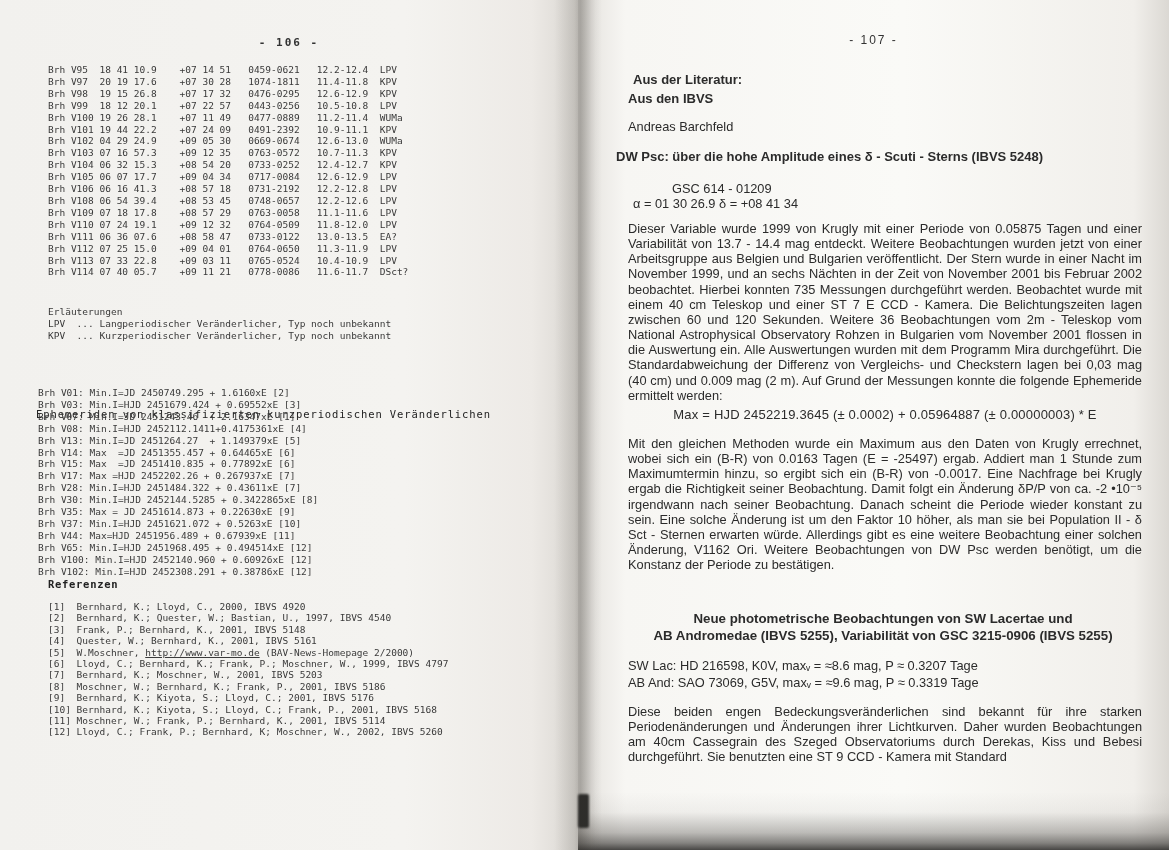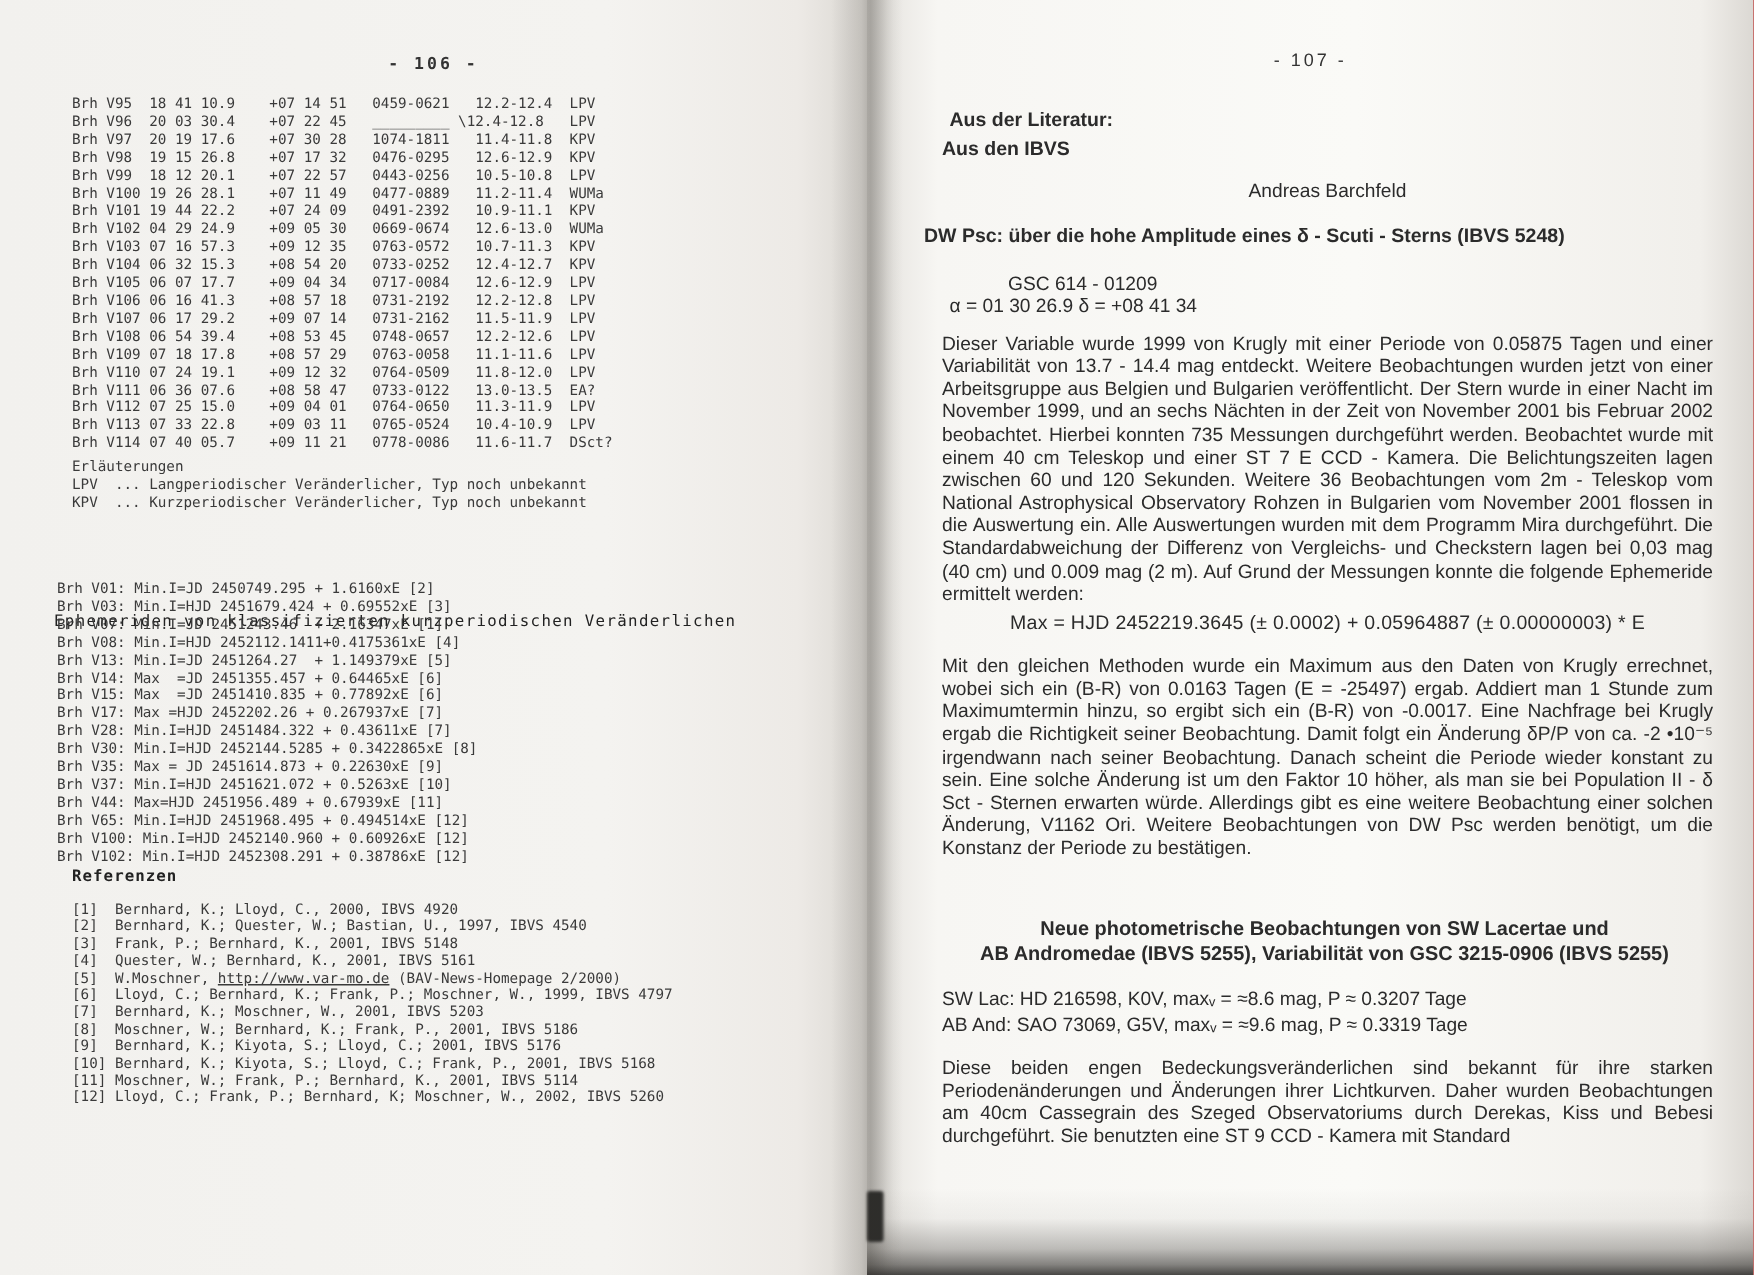--- a/index.html
+++ b/index.html
@@ -42,21 +42,21 @@
   }
   .refs{position:absolute;left:48px;top:601px;font-size:9.5px;line-height:11.4px;}
   .u{text-decoration:underline;}
   
   .r{font-family:"Liberation Sans","DejaVu Sans",sans-serif;color:#2b2b2b;position:absolute;}
   .pg-header-r{
     top:33px;left:0;width:100%;text-align:center;font-size:12px;color:#333;letter-spacing:2px;
   }
   .lit-label{top:72px;left:55px;font-weight:bold;font-size:13px;}
   .ibvs-title{top:91px;left:50px;width:514px;text-align:left;font-weight:bold;font-size:13px;}
-  .author{top:119px;left:50px;width:514px;text-align:center;font-size:12.8px;}
+  .author{top:119px;left:50px;width:514px;font-size:12.8px;}
   .art1-head{top:149px;left:38px;width:534px;font-weight:bold;font-size:13px;}
   .obj-id{top:181px;left:55px;font-size:12.8px;margin-left:39px;}
   .coords{top:196px;left:55px;font-size:12.8px;}
   .para{left:50px;width:514px;text-align:justify;font-size:12.8px;line-height:15.15px;}
   .p1{top:221px;}
   .formula{top:407px;left:50px;width:514px;text-align:center;font-size:13px;letter-spacing:0.2px;}
   .p2{top:436px;}
   .art2-head{top:611px;left:30px;width:550px;text-align:center;font-weight:bold;font-size:13.3px;line-height:16.5px;}
   .stars{top:658px;left:50px;font-size:12.8px;line-height:16.5px;}
   .p3{top:704px;}
@@ -72,32 +72,30 @@
 </head>
 <body>
 
 <div class="scan">
 
   <div class="page page-left">
     <div class="pg-header">- 106 -</div>
 
     <div class="startable mono">
         <div>Brh V95  18 41 10.9    +07 14 51   0459-0621   12.2-12.4  LPV</div>
-        <div>Brh V96  20 03 30.4    +07 22 45   _________ \12.4-12.8   LPV</div>
         <div>Brh V97  20 19 17.6    +07 30 28   1074-1811   11.4-11.8  KPV</div>
         <div>Brh V98  19 15 26.8    +07 17 32   0476-0295   12.6-12.9  KPV</div>
         <div>Brh V99  18 12 20.1    +07 22 57   0443-0256   10.5-10.8  LPV</div>
         <div>Brh V100 19 26 28.1    +07 11 49   0477-0889   11.2-11.4  WUMa</div>
         <div>Brh V101 19 44 22.2    +07 24 09   0491-2392   10.9-11.1  KPV</div>
         <div>Brh V102 04 29 24.9    +09 05 30   0669-0674   12.6-13.0  WUMa</div>
         <div>Brh V103 07 16 57.3    +09 12 35   0763-0572   10.7-11.3  KPV</div>
         <div>Brh V104 06 32 15.3    +08 54 20   0733-0252   12.4-12.7  KPV</div>
         <div>Brh V105 06 07 17.7    +09 04 34   0717-0084   12.6-12.9  LPV</div>
         <div>Brh V106 06 16 41.3    +08 57 18   0731-2192   12.2-12.8  LPV</div>
-        <div>Brh V107 06 17 29.2    +09 07 14   0731-2162   11.5-11.9  LPV</div>
         <div>Brh V108 06 54 39.4    +08 53 45   0748-0657   12.2-12.6  LPV</div>
         <div>Brh V109 07 18 17.8    +08 57 29   0763-0058   11.1-11.6  LPV</div>
         <div>Brh V110 07 24 19.1    +09 12 32   0764-0509   11.8-12.0  LPV</div>
         <div>Brh V111 06 36 07.6    +08 58 47   0733-0122   13.0-13.5  EA?</div>
         <div>Brh V112 07 25 15.0    +09 04 01   0764-0650   11.3-11.9  LPV</div>
         <div>Brh V113 07 33 22.8    +09 03 11   0765-0524   10.4-10.9  LPV</div>
         <div>Brh V114 07 40 05.7    +09 11 21   0778-0086   11.6-11.7  DSct?</div>
       </div>
 
     <div class="notes mono">

